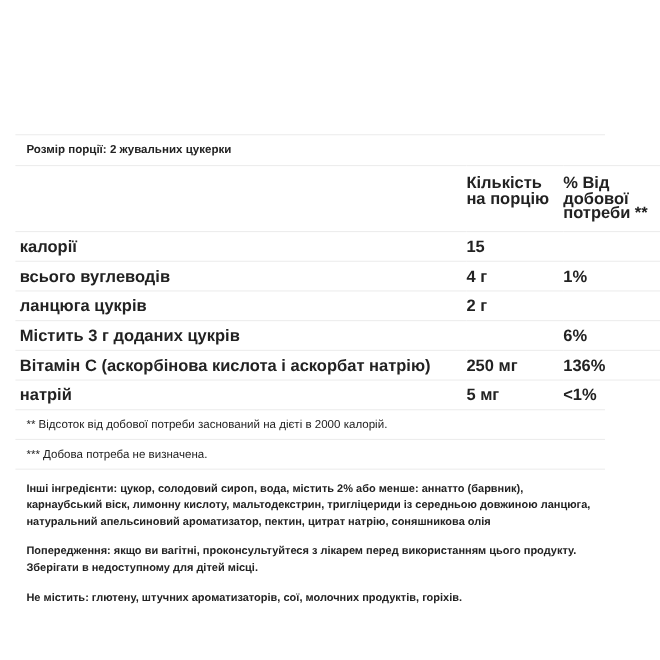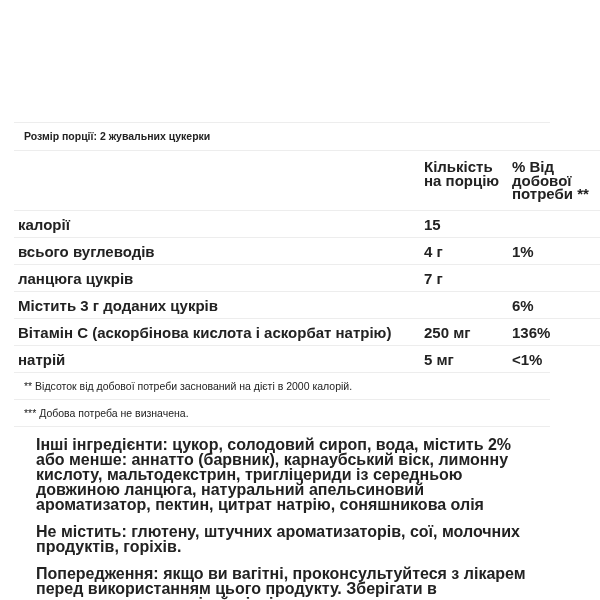--- a/index.html
+++ b/index.html
@@ -90,25 +90,25 @@
     color: #222222;
   }
 
   
   .para-block {
     border-top: 1px solid #ededed;
     padding: 10px 10px 0 10px;
     box-sizing: border-box;
   }
   .para {
-    font-size: 16px;
+    font-size: 10px;
     font-weight: 700;
     line-height: 15px;
     color: #222222;
-    margin: 0 0 12px 12px;
+    margin: 0 0 12px 0;
     max-width: 580px;
   }
   .para:last-child { margin-bottom: 0; }
 </style>
 </head>
 <body>
 
 <div class="label-panel">
 
   <div class="rule-row serving-row">Розмір порції: 2 жувальних цукерки</div>
@@ -133,21 +133,21 @@
         <td class="cell-amt">15</td>
         <td class="cell-dv"></td>
       </tr>
       <tr>
         <td class="cell-name">всього вуглеводів</td>
         <td class="cell-amt">4 г</td>
         <td class="cell-dv">1%</td>
       </tr>
       <tr>
         <td class="cell-name">ланцюга цукрів</td>
-        <td class="cell-amt">7 г</td>
+        <td class="cell-amt">2 г</td>
         <td class="cell-dv"></td>
       </tr>
       <tr>
         <td class="cell-name">Містить 3 г доданих цукрів</td>
         <td class="cell-amt"></td>
         <td class="cell-dv">6%</td>
       </tr>
       <tr>
         <td class="cell-name">Вітамін С (аскорбінова кислота і аскорбат натрію)</td>
         <td class="cell-amt">250 мг</td>
@@ -161,18 +161,18 @@
     </tbody>
   </table>
 
   <div class="footnote">** Відсоток від добової потреби заснований на дієті в 2000 калорій.</div>
 
   <div class="footnote">*** Добова потреба не визначена.</div>
 
   <div class="para-block">
     <p class="para">Інші інгредієнти: цукор, солодовий сироп, вода, містить 2% або менше: аннатто (барвник), карнаубський віск, лимонну кислоту, мальтодекстрин, тригліцериди із середньою довжиною ланцюга, натуральний апельсиновий ароматизатор, пектин, цитрат натрію, соняшникова олія</p>
 
+    <p class="para">Попередження: якщо ви вагітні, проконсультуйтеся з лікарем перед використанням цього продукту. Зберігати в недоступному для дітей місці.</p>
+
     <p class="para">Не містить: глютену, штучних ароматизаторів, сої, молочних продуктів, горіхів.</p>
-
-    <p class="para">Попередження: якщо ви вагітні, проконсультуйтеся з лікарем перед використанням цього продукту. Зберігати в недоступному для дітей місці.</p>
   </div>
 
 </div>
 
 </body></html>

